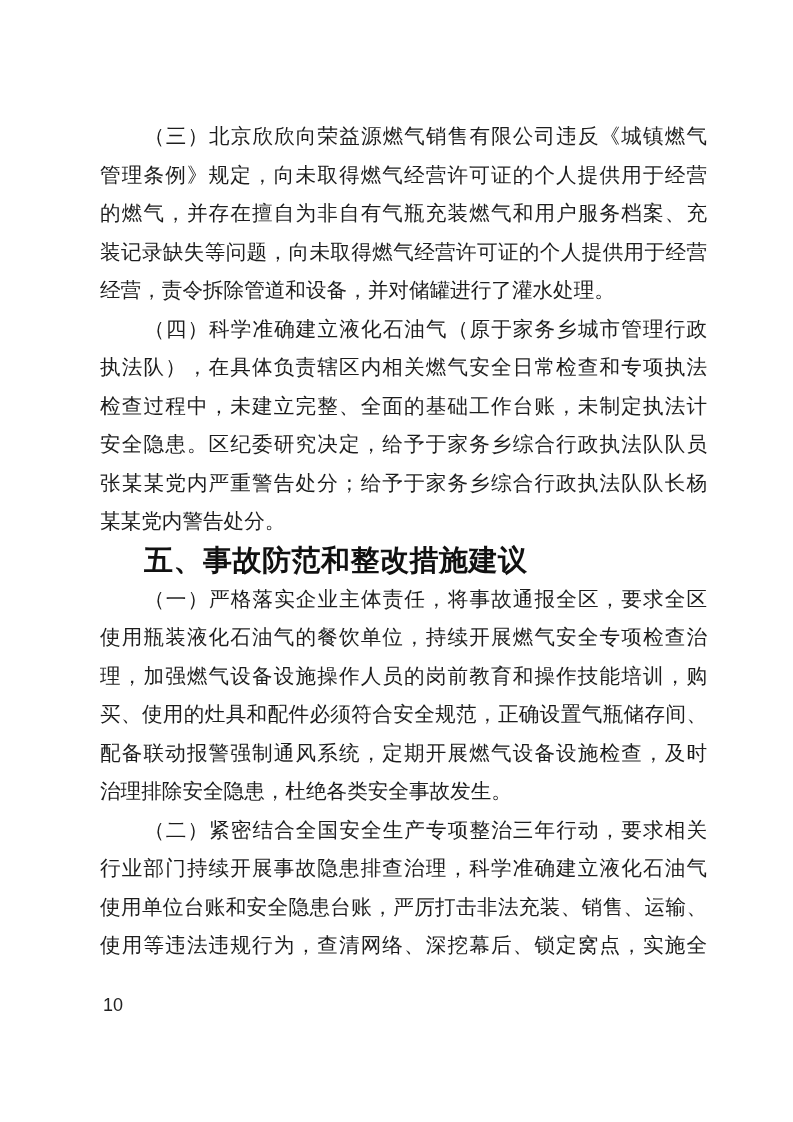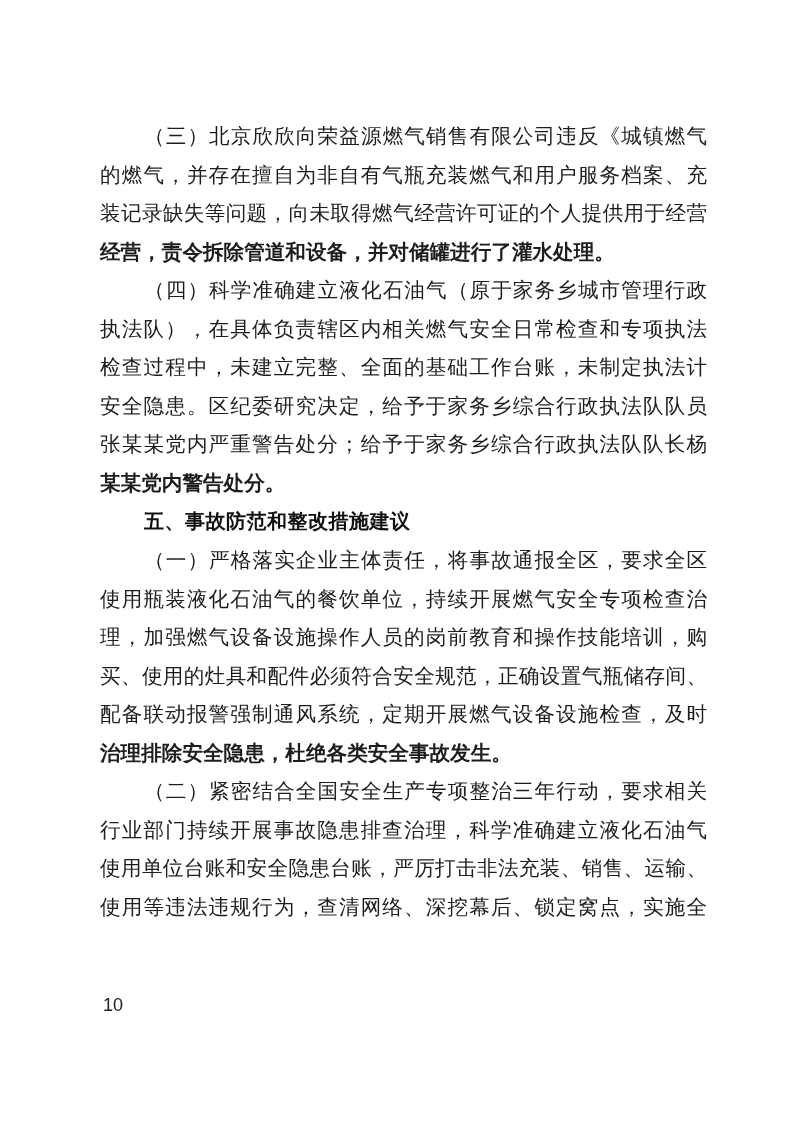--- a/index.html
+++ b/index.html
@@ -25,29 +25,28 @@
     font-size: 20.6px;
     line-height: 38.55px;
     height: 38.55px;
     color: #1d1d1d;
     text-align: justify;
     text-align-last: justify;
     letter-spacing: 0;
   }
   .line.last {
     text-align-last: left;
-    font-weight: bold;
   }
   .line.indent {
     text-indent: 44px;
   }
   .line.heading {
     font-family: "Liberation Sans", "DejaVu Sans", sans-serif;
     font-weight: 700;
-    font-size: 20px;
+    font-size: 29px;
     color: #111111;
     text-align-last: left;
     text-indent: 44px;
     letter-spacing: 0.5px;
   }
   .pageno {
     position: absolute;
     left: 103px;
     top: 992px;
     font-family: "Liberation Sans", "DejaVu Sans", sans-serif;
@@ -55,20 +54,21 @@
     line-height: 26px;
     color: #222222;
   }
 </style>
 </head>
 <body>
 
 <div class="page">
   <div class="textblock">
     <div class="line indent">（三）北京欣欣向荣益源燃气销售有限公司违反《城镇燃气</div>
+    <div class="line">管理条例》规定，向未取得燃气经营许可证的个人提供用于经营</div>
     <div class="line">的燃气，并存在擅自为非自有气瓶充装燃气和用户服务档案、充</div>
     <div class="line">装记录缺失等问题，向未取得燃气经营许可证的个人提供用于经营</div>
     <div class="line last">经营，责令拆除管道和设备，并对储罐进行了灌水处理。</div>
     <div class="line indent">（四）科学准确建立液化石油气（原于家务乡城市管理行政</div>
     <div class="line">执法队），在具体负责辖区内相关燃气安全日常检查和专项执法</div>
     <div class="line">检查过程中，未建立完整、全面的基础工作台账，未制定执法计</div>
     <div class="line">安全隐患。区纪委研究决定，给予于家务乡综合行政执法队队员</div>
     <div class="line">张某某党内严重警告处分；给予于家务乡综合行政执法队队长杨</div>
     <div class="line last">某某党内警告处分。</div>
     <div class="line heading">五、事故防范和整改措施建议</div>

